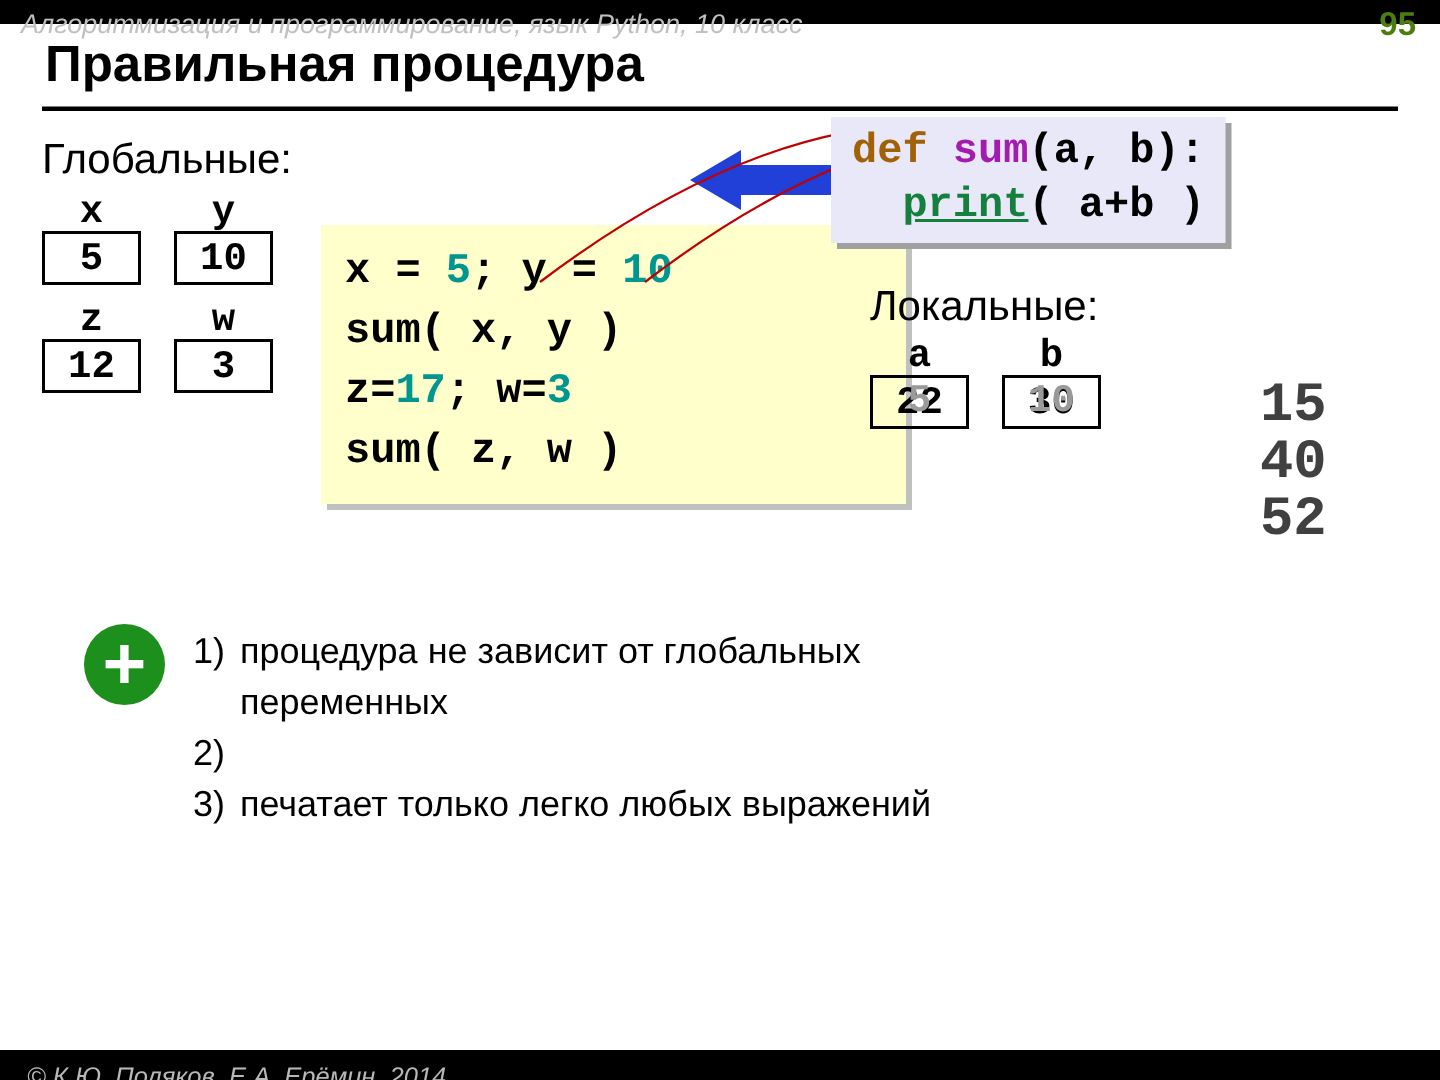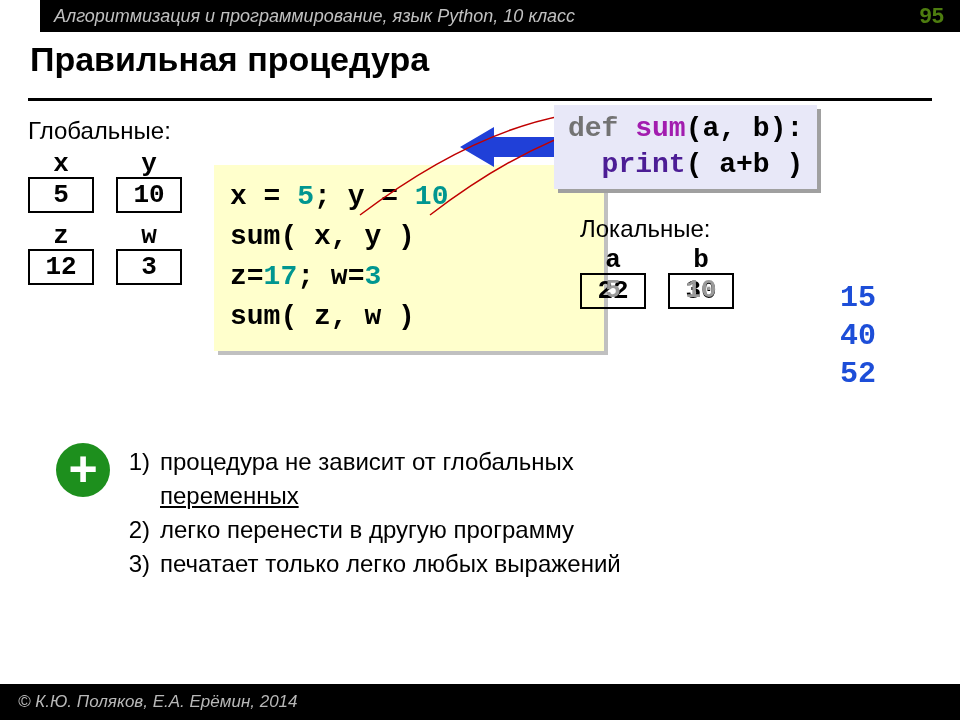--- a/index.html
+++ b/index.html
@@ -6,70 +6,69 @@
   body {
     width: 960px;
     height: 720px;
     background: #fff;
     font-family: Arial, Helvetica, sans-serif;
     position: relative;
     overflow: hidden;
     color: #000;
   }
   .hdr {
-    height: 32px;
+    height: 16px;
     background: #000;
     color: #c0c0c0;
     font-style: italic;
     font-size: 18px;
     line-height: 32px;
     padding: 0 14px;
     position: relative;
-    margin-left: 40px;
   }
   .hdr .page-num {
     position: absolute;
     right: 16px;
     top: 0;
     font-style: normal;
     font-weight: bold;
     color: #4d7c0f;
     font-size: 22px;
   }
   .title {
-    padding: 8px 24px 19px 30px;
+    padding: 8px 24px 8px 30px;
     font-size: 34px;
     font-weight: bold;
   }
   .rule {
     margin: 0 28px 10px 28px;
     border: 0;
     border-top: 3px solid #000;
   }
   .content { position: relative; height: 556px; }
 
-  .label { font-size: 24px; }
+  .label { font-size: 28px; }
 
   .globals { position: absolute; left: 28px; top: 6px; }
   .var-grid { display: flex; gap: 22px; }
   .var-cell { text-align: center; }
   .var-cell .name { font-family: "Courier New", monospace; font-weight: bold; font-size: 26px; }
   .var-cell .box {
     border: 2px solid #000;
     min-width: 50px;
     padding: 1px 6px;
     font-family: "Courier New", monospace;
     font-weight: bold;
     font-size: 26px;
     margin-top: -2px;
   }
 
   .code-block {
     position: absolute;
-    left: 214px; top: 54px;
+    left: 214px; top: 66px;
     width: 358px;
     background: #ffffcc;
     box-shadow: 4px 4px 0 #c0c0c0;
     padding: 12px 16px 14px 16px;
     font-family: "Courier New", monospace;
     font-weight: bold;
     font-size: 28px;
     line-height: 40px;
   }
   .val-teal { color: #009690; }
@@ -78,37 +77,37 @@
     position: absolute;
     left: 554px; top: -6px;
     background: #e8e8f8;
     box-shadow: 4px 4px 0 #a0a0a0;
     padding: 6px 14px;
     font-family: "Courier New", monospace;
     font-weight: bold;
     font-size: 28px;
     line-height: 36px;
   }
-  .kw-def { color: #737373; }
+  .kw-def { color: #a16207; }
   .kw-sum { color: #a21caf; }
-  .kw-print { color: #4c1d95; }
+  .kw-print { color: #15803d; text-decoration: underline; }
 
   .locals { position: absolute; left: 580px; top: 104px; }
   .locals .var-cell .box { position: relative; }
   .overlay-gray {
     position: absolute; left: 0; top: 0; right: 0; color: #9a9a9a;
   }
 
   .results {
     position: absolute;
     left: 840px; top: 168px;
     font-family: "Courier New", monospace;
     font-weight: bold;
-    font-size: 30px;
-    color: #1d4ed8;
+    font-size: 37px;
+    color: #404040;
     line-height: 38px;
   }
 
   .arrow-left {
     position: absolute;
     left: 460px; top: 16px;
     width: 98px; height: 40px;
   }
   .arrow-left svg { display: block; }
 
@@ -133,26 +132,26 @@
   }
 
   .list {
     position: absolute;
     left: 116px; top: 334px;
     font-size: 24px;
     line-height: 34px;
   }
   .list .row { display: flex; }
   .list .num { width: 34px; text-align: right; padding-right: 10px; }
-  .list .indent { padding-left: 44px; text-decoration: underline; }
+  .list .indent { padding-left: 44px; }
 
   .ftr {
     position: absolute;
     left: 0; bottom: 0; right: 0;
-    height: 36px;
+    height: 20px;
     background: #000;
     color: #b8b8b8;
     font-size: 17px;
     font-style: italic;
     line-height: 36px;
     padding: 0 18px;
   }
   .ftr .url { float: right; }
 </style>
 </head>
@@ -263,21 +262,20 @@
   <div class="list">
     <div class="row">
       <div class="num">1)</div>
       <div>процедура не зависит от глобальных</div>
     </div>
     <div class="row indent">
       <div>переменных</div>
     </div>
     <div class="row">
       <div class="num">2)</div>
-      <div>легко перенести в другую программу</div>
     </div>
     <div class="row">
       <div class="num">3)</div>
       <div>печатает только легко любых выражений</div>
     </div>
   </div>
 
 </div>
 
 <div class="ftr">

